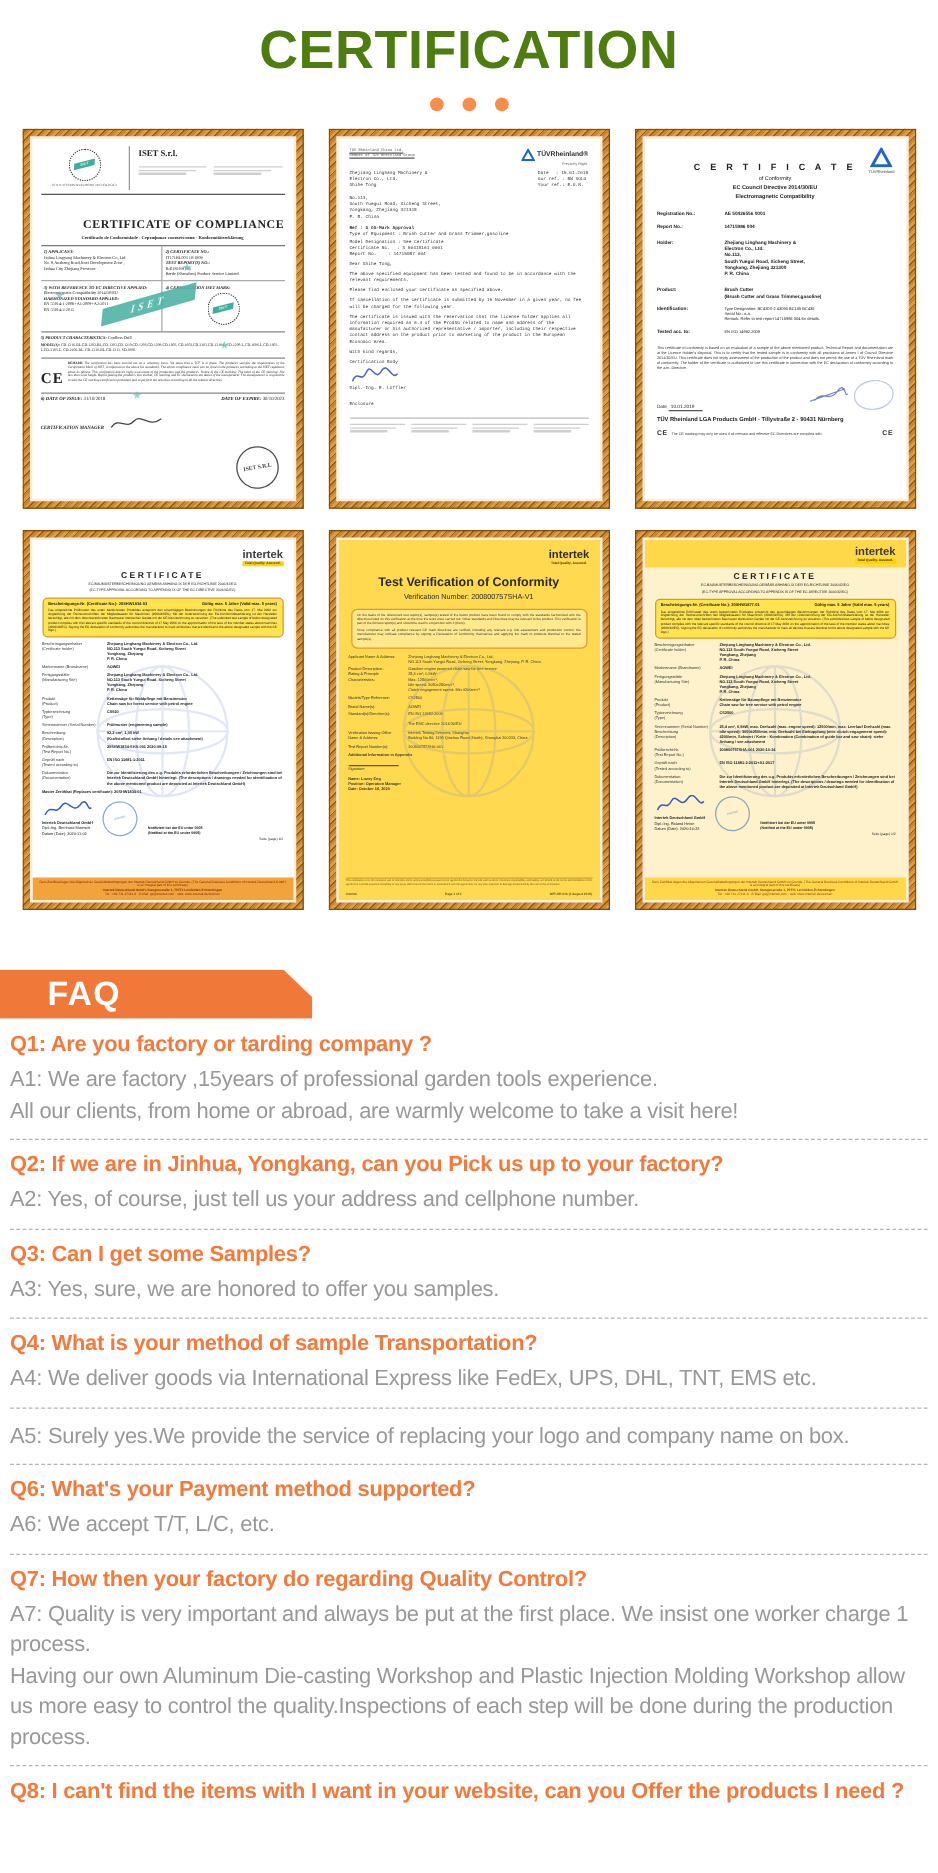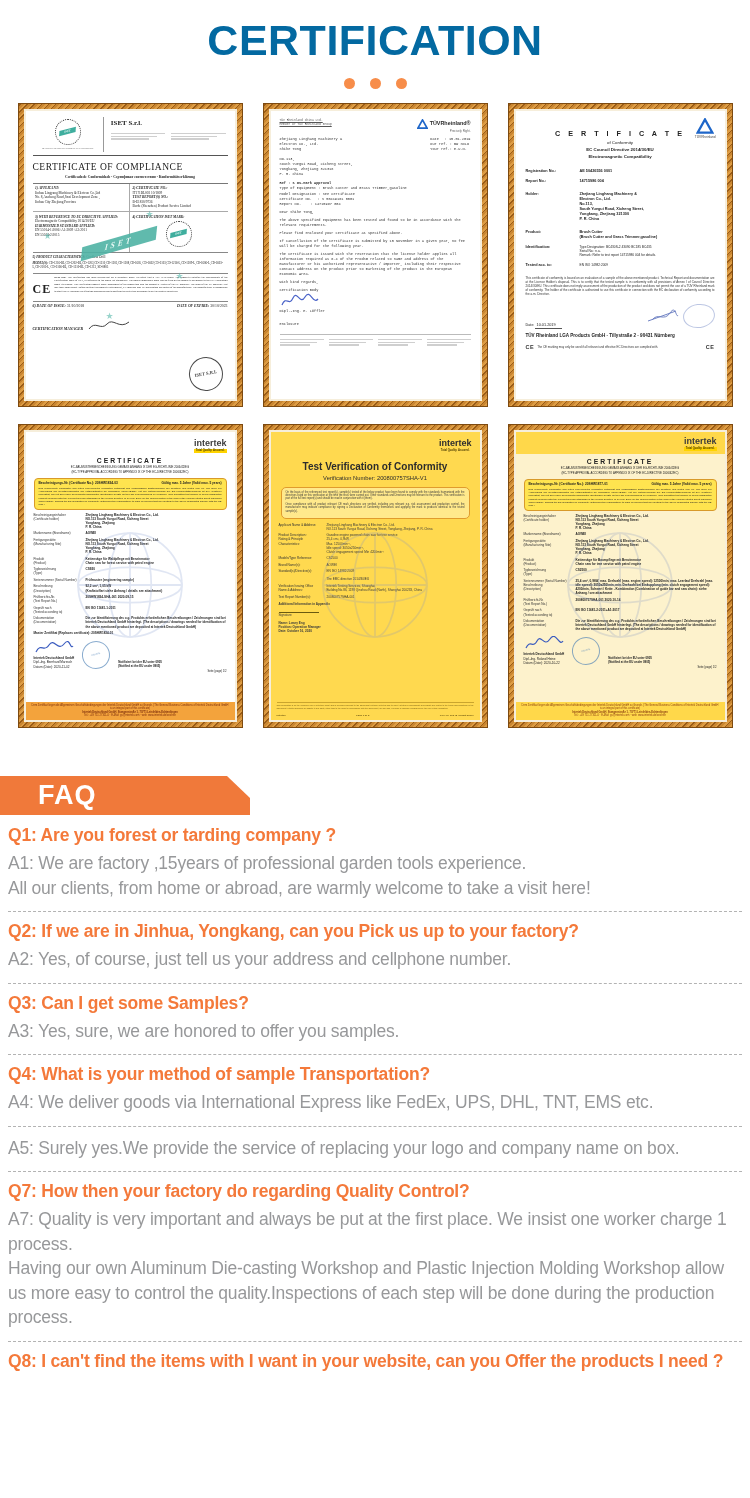--- a/index.html
+++ b/index.html
@@ -1,20 +1,20 @@
 <!DOCTYPE html>
 <html><head>
 <meta charset="utf-8">
 <style>
   html,body{margin:0;padding:0}
   body{width:750px;height:1498px;background:#fff;font-family:"Liberation Sans",sans-serif;position:relative;overflow:hidden}
 
   
   .sec-header{text-align:center;padding-top:16px}
-  .sec-title{margin:0;font-size:43px;font-weight:bold;color:#0369a1;letter-spacing:.5px;font-family:"Liberation Sans",sans-serif}
+  .sec-title{margin:0;font-size:43px;font-weight:bold;color:#4d7c0f;letter-spacing:.5px;font-family:"Liberation Sans",sans-serif}
   .dots{margin-top:13px;display:flex;justify-content:center;gap:15px}
   .dots i{width:11px;height:11px;border-radius:50%;background:#f78d4a}
 
   
   .cert-rows{margin-top:14px}
   .cert-line{display:flex;justify-content:center;gap:20px}
   .cert-line+.cert-line{margin-top:17px}
   .frame{width:225px;height:304px;box-sizing:border-box;padding:6px;
          background:repeating-linear-gradient(135deg,#dd9c43 0 2px,#9a5c17 2px 3px,#c98631 3px 5px);
          box-shadow:inset 0 0 0 1px #7d4a10}
@@ -28,21 +28,21 @@
   .c1{font-family:"Liberation Serif",serif;padding:6px 7px;font-size:4px;line-height:1.3}
   .c1-head{display:flex;gap:5px;border-bottom:1px solid #555;padding-bottom:3px}
   .c1-logo{width:34%;text-align:center;border-right:1px solid #999;padding:2px}
   .c1-circ{width:24px;height:24px;margin:0 auto;border:1px dotted #333;border-radius:50%;position:relative}
   .c1-rib,.c1-rib2{position:absolute;left:3px;top:9px;width:17px;height:5px;background:#3fae9e;transform:rotate(-14deg) skewX(-18deg);color:#eafaf6;font-size:3px;font-weight:bold;text-align:center;line-height:5px}
   .c1-cap{font-size:2.6px;color:#444;margin-top:1.5px}
   .c1-brandblock{flex:1;padding:2px}
   .c1-brand{font-weight:bold;font-size:7px}
   .c1-addr{display:flex;gap:6px;margin-top:3px}
   .c1-addr div{flex:1}
-  .c1-title{text-align:left;font-weight:normal;font-size:9.5px;letter-spacing:.5px;margin-top:5px}
+  .c1-title{text-align:right;font-weight:bold;font-size:9.5px;letter-spacing:.5px;margin-top:18px}
   .c1-sub{text-align:center;font-size:3.6px;font-weight:bold;margin-top:2px;border-bottom:1px solid #777;padding-bottom:3px}
   .c1grid{display:grid;grid-template-columns:1fr 1fr;border-bottom:1px solid #888}
   .c1cell{padding:2.5px;border-bottom:1px solid #aaa;font-size:3.4px}
   .c1cell.l{border-right:1px solid #aaa}
   .c1cell.b2{border-bottom:none}
   .c1cell b{display:block;font-style:italic;font-size:3.5px}
   .c1-row{margin-top:2.5px;font-size:3.4px}
   .c1-row b{font-style:italic}
   .c1-remark{display:flex;gap:3px;border-top:1px solid #888;margin-top:3px;padding-top:2px}
   .c1-ce{font-size:12px;font-weight:bold;letter-spacing:1px;margin-top:6px}
@@ -644,38 +644,42 @@
     </div>
         </div>
       </div>
   </div>
 </div>
 
 <div class="faq">
   <div class="faq-banner">FAQ</div>
   <div class="faq-list">
       <div class="faq-item">
-        <div class="faq-q">Q1: Are you forest or tarding company ?</div>
+        <div class="faq-q">Q1: Are you factory or tarding company ?</div>
         <div class="faq-a">A1: We are factory ,15years of professional garden tools experience.
 All our clients, from home or abroad, are warmly welcome to take a visit here!</div>
       </div>
       <div class="faq-item">
         <div class="faq-q">Q2: If we are in Jinhua, Yongkang, can you Pick us up to your factory?</div>
         <div class="faq-a">A2: Yes, of course, just tell us your address and cellphone number.</div>
       </div>
       <div class="faq-item">
         <div class="faq-q">Q3: Can I get some Samples?</div>
         <div class="faq-a">A3: Yes, sure, we are honored to offer you samples.</div>
       </div>
       <div class="faq-item">
         <div class="faq-q">Q4: What is your method of sample Transportation?</div>
         <div class="faq-a">A4: We deliver goods via International Express like FedEx, UPS, DHL, TNT, EMS etc.</div>
       </div>
       <div class="faq-item">
         <div class="faq-a">A5: Surely yes.We provide the service of replacing your logo and company name on box.</div>
+      </div>
+      <div class="faq-item">
+        <div class="faq-q">Q6: What's your Payment method supported?</div>
+        <div class="faq-a">A6: We accept T/T, L/C, etc.</div>
       </div>
       <div class="faq-item">
         <div class="faq-q">Q7: How then your factory do regarding Quality Control?</div>
         <div class="faq-a">A7: Quality is very important and always be put at the first place. We insist one worker charge 1 process.
 Having our own Aluminum Die-casting Workshop and Plastic Injection Molding Workshop allow us more easy to control the quality.Inspections of each step will be done during the production process.</div>
       </div>
       <div class="faq-item">
         <div class="faq-q">Q8: I can't find the items with I want in your website, can you Offer the products I need ?</div>
       </div>
     </div>

